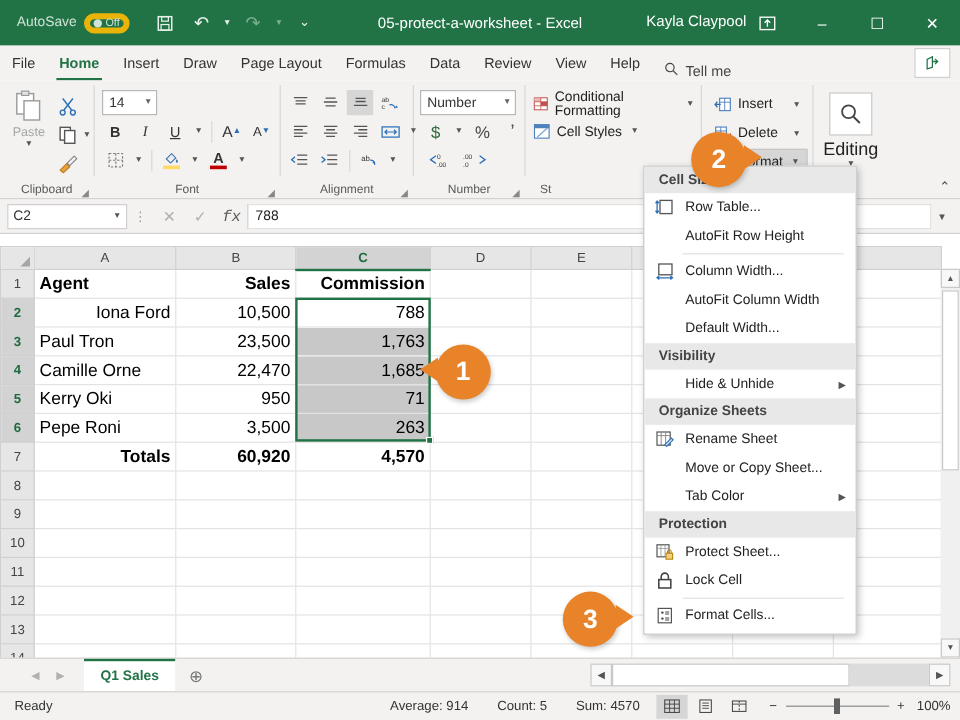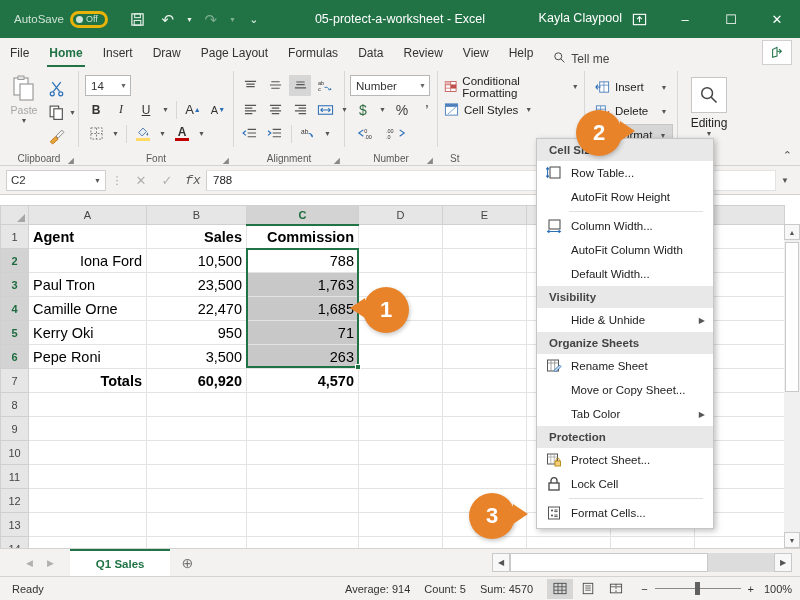--- a/index.html
+++ b/index.html
@@ -12,21 +12,21 @@
 
   
   .titlebar {
     height: 38px; background: #217346; color: #fff;
     display: flex; align-items: center; position: relative;
   }
   .tb-autosave { display:flex; align-items:center; gap:6px; margin-left:14px; }
   .tb-autosave .lbl { font-size: 11.5px; color:#cfe3d6; }
   .toggle {
     width: 38px; height: 17px; border-radius: 9px;
-    border: 3px solid #eab308; display:flex; align-items:center;
+    border: 5px solid #eab308; display:flex; align-items:center;
     padding: 0 3px; gap:3px;
   }
   .toggle .knob { width:7px; height:7px; border-radius:50%; background:#cfe3d6; }
   .toggle .t-txt { font-size:9px; color:#cfe3d6; }
   .tb-icons { display:flex; align-items:center; gap:2px; margin-left:16px; }
   .tb-ic {
     width:28px; height:26px; display:flex; align-items:center; justify-content:center;
     color:#e9f3ec; font-size:15px; line-height:1;
   }
   .tb-title {
@@ -121,21 +121,21 @@
   .cell-item {
     display:flex; align-items:center; gap:5px; height:22px; font-size:11.5px; color:#222;
     padding:0 4px;
   }
   .cell-item .sp { flex:1; }
   .cell-item.hot { background:#d6d6d6; border:1px solid #c8c6c4; }
 
   
   .editgrp { display:flex; flex-direction:column; align-items:center; padding-top:6px; width:62px; }
   .edit-sq { width:36px; height:36px; border:1px solid #c8c6c4; background:#fff; display:flex; align-items:center; justify-content:center; }
-  .edit-lbl { font-size:12px; color:#222; margin-top:3px; }
+  .edit-lbl { font-size:15px; color:#222; margin-top:3px; }
   .collapse {
     position:absolute; right:8px; bottom:3px; font-size:11px; color:#555;
   }
 
   
   .fbar {
     height:29px; background:#f3f2f1; display:flex; align-items:center;
     border-bottom:1px solid #d4d2d0; padding:0 6px; gap:0;
   }
   .namebox {
@@ -219,38 +219,38 @@
   }
 
   
   .sheetbar {
     position:absolute; left:0; top:548px; width:800px; height:28px;
     background:#f3f2f1; display:flex; align-items:center; border-top:1px solid #d4d2d0;
   }
   .navarrows { display:flex; gap:14px; padding:0 16px 0 26px; color:#b0b0b0; font-size:9px; }
   .sheettab {
     height:27px; background:#fff; border-top:2px solid #217346;
-    display:flex; align-items:center; padding:0 26px;
+    display:flex; align-items:center; padding:0 14px;
     font-size:11.5px; font-weight:bold; color:#217346;
   }
   .addsheet { width:34px; display:flex; align-items:center; justify-content:center; color:#777; font-size:14px; }
   .hsb { position:absolute; right:8px; top:3px; width:300px; height:21px; display:flex; align-items:center; }
   .hsb .ar { width:18px; height:19px; border:1px solid #c9c9c9; background:#f8f8f8; display:flex; align-items:center; justify-content:center; font-size:8px; color:#555;}
   .hsb .track { flex:1; height:19px; background:#dcdcdc; position:relative; }
   .hsb .thumb { position:absolute; left:0; top:0; width:75%; height:19px; background:#fff; border:1px solid #c9c9c9; }
   .grip { position:absolute; left:490px; top:8px; color:#b5b5b5; font-size:10px; letter-spacing:1px;}
 
   
   .statusbar {
     position:absolute; left:0; top:576px; width:800px; height:24px;
     background:#f3f2f1; border-top:1px solid #d4d2d0;
     display:flex; align-items:center; font-size:11px; color:#333;
   }
   .sb-ready { padding-left:12px; }
-  .sb-stats { margin-left:auto; display:flex; gap:14px; padding-right:14px; }
+  .sb-stats { margin-left:auto; display:flex; gap:24px; padding-right:14px; }
   .sb-views { display:flex; gap:2px; padding-right:12px; }
   .sb-v { width:26px; height:20px; display:flex; align-items:center; justify-content:center; color:#444; font-size:12px; }
   .sb-v.act { background:#d6d6d6; }
   .zoomwrap { display:flex; align-items:center; gap:7px; padding-right:10px; }
   .zslider { width:86px; height:13px; position:relative; }
   .zslider .ztrack { position:absolute; top:6px; left:0; right:0; height:1px; background:#8a8a8a; }
   .zslider .zthumb { position:absolute; left:40px; top:0; width:5px; height:13px; background:#606060; }
   .zpct { width:36px; text-align:right; padding-right:10px; }
 
   

